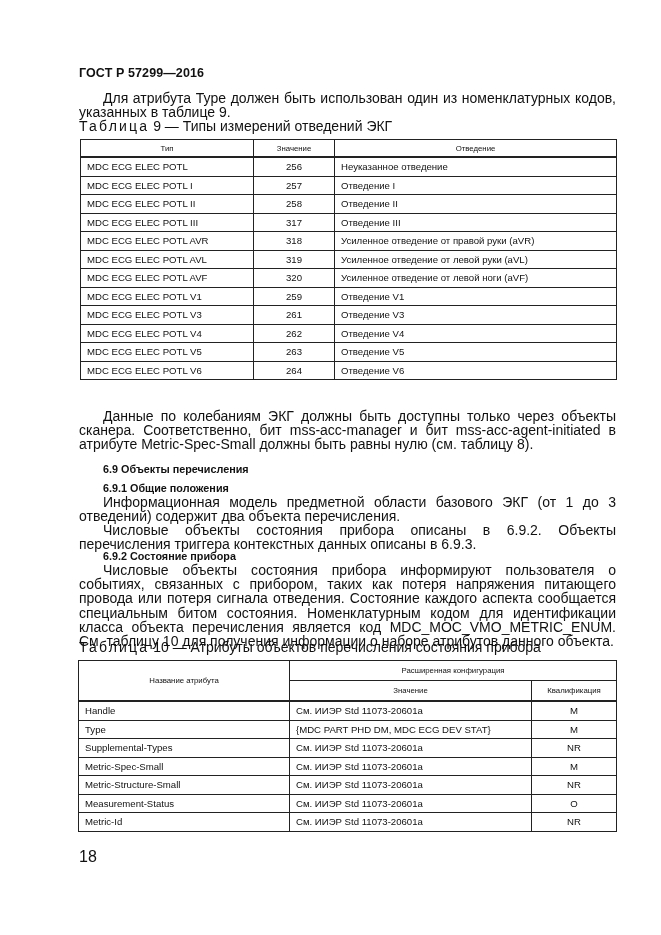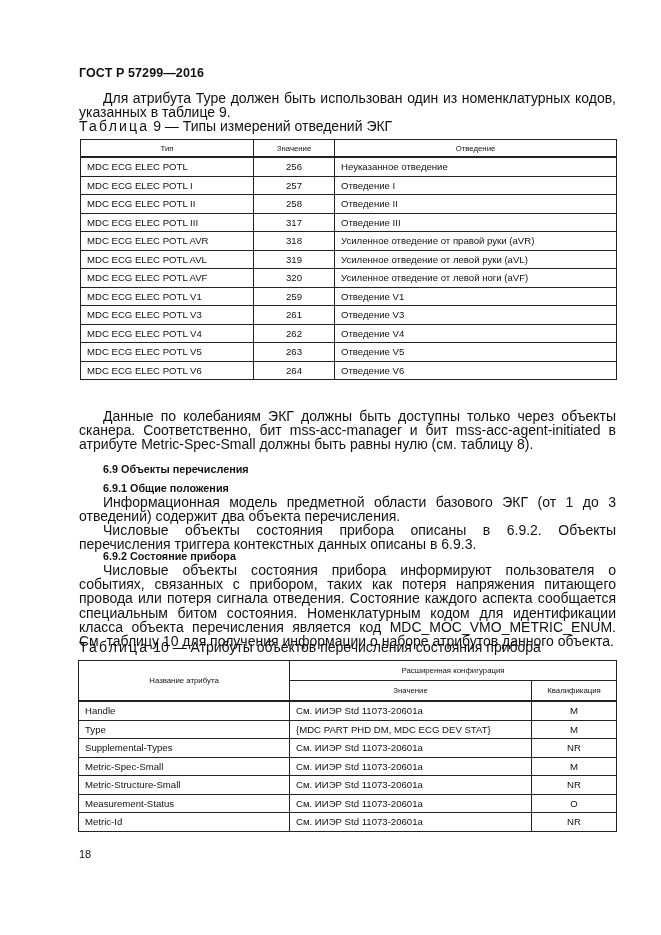--- a/index.html
+++ b/index.html
@@ -16,21 +16,21 @@
   td, th { border: 1px solid #222; padding: 0 6px; height: 17.5px; font-weight: normal; }
   th { font-size: 7.8px; text-align: center; }
   .t9 { left: 80px; top: 139px; width: 537px; }
   .t9 thead tr th { border-bottom: 2px solid #222; height: 16px; margin-top: 16px; }
   .t9 .c1 { width: 160px; }
   .t9 .c2 { width: 68px; text-align: center; }
   .t10 { left: 78px; top: 660px; width: 539px; }
   .t10 .hdr-bottom th { border-bottom: 2px solid #222; }
   .t10 .c1 { width: 198px; }
   .t10 .c3 { width: 72px; text-align: center; }
-  .page-number { position: absolute; left: 79px; top: 848px; font-size: 11px; }
+  .page-number { position: absolute; left: 79px; top: 848px; font-size: 16px; }
 </style>
 </head>
 <body>
 
 <div class="page">
 
   <div class="doc-header">ГОСТ Р 57299—2016</div>
 
   <div class="para indent" style="top:91px;">Для атрибута Type должен быть использован один из номенклатурных кодов, указанных в таблице 9.</div>
 

